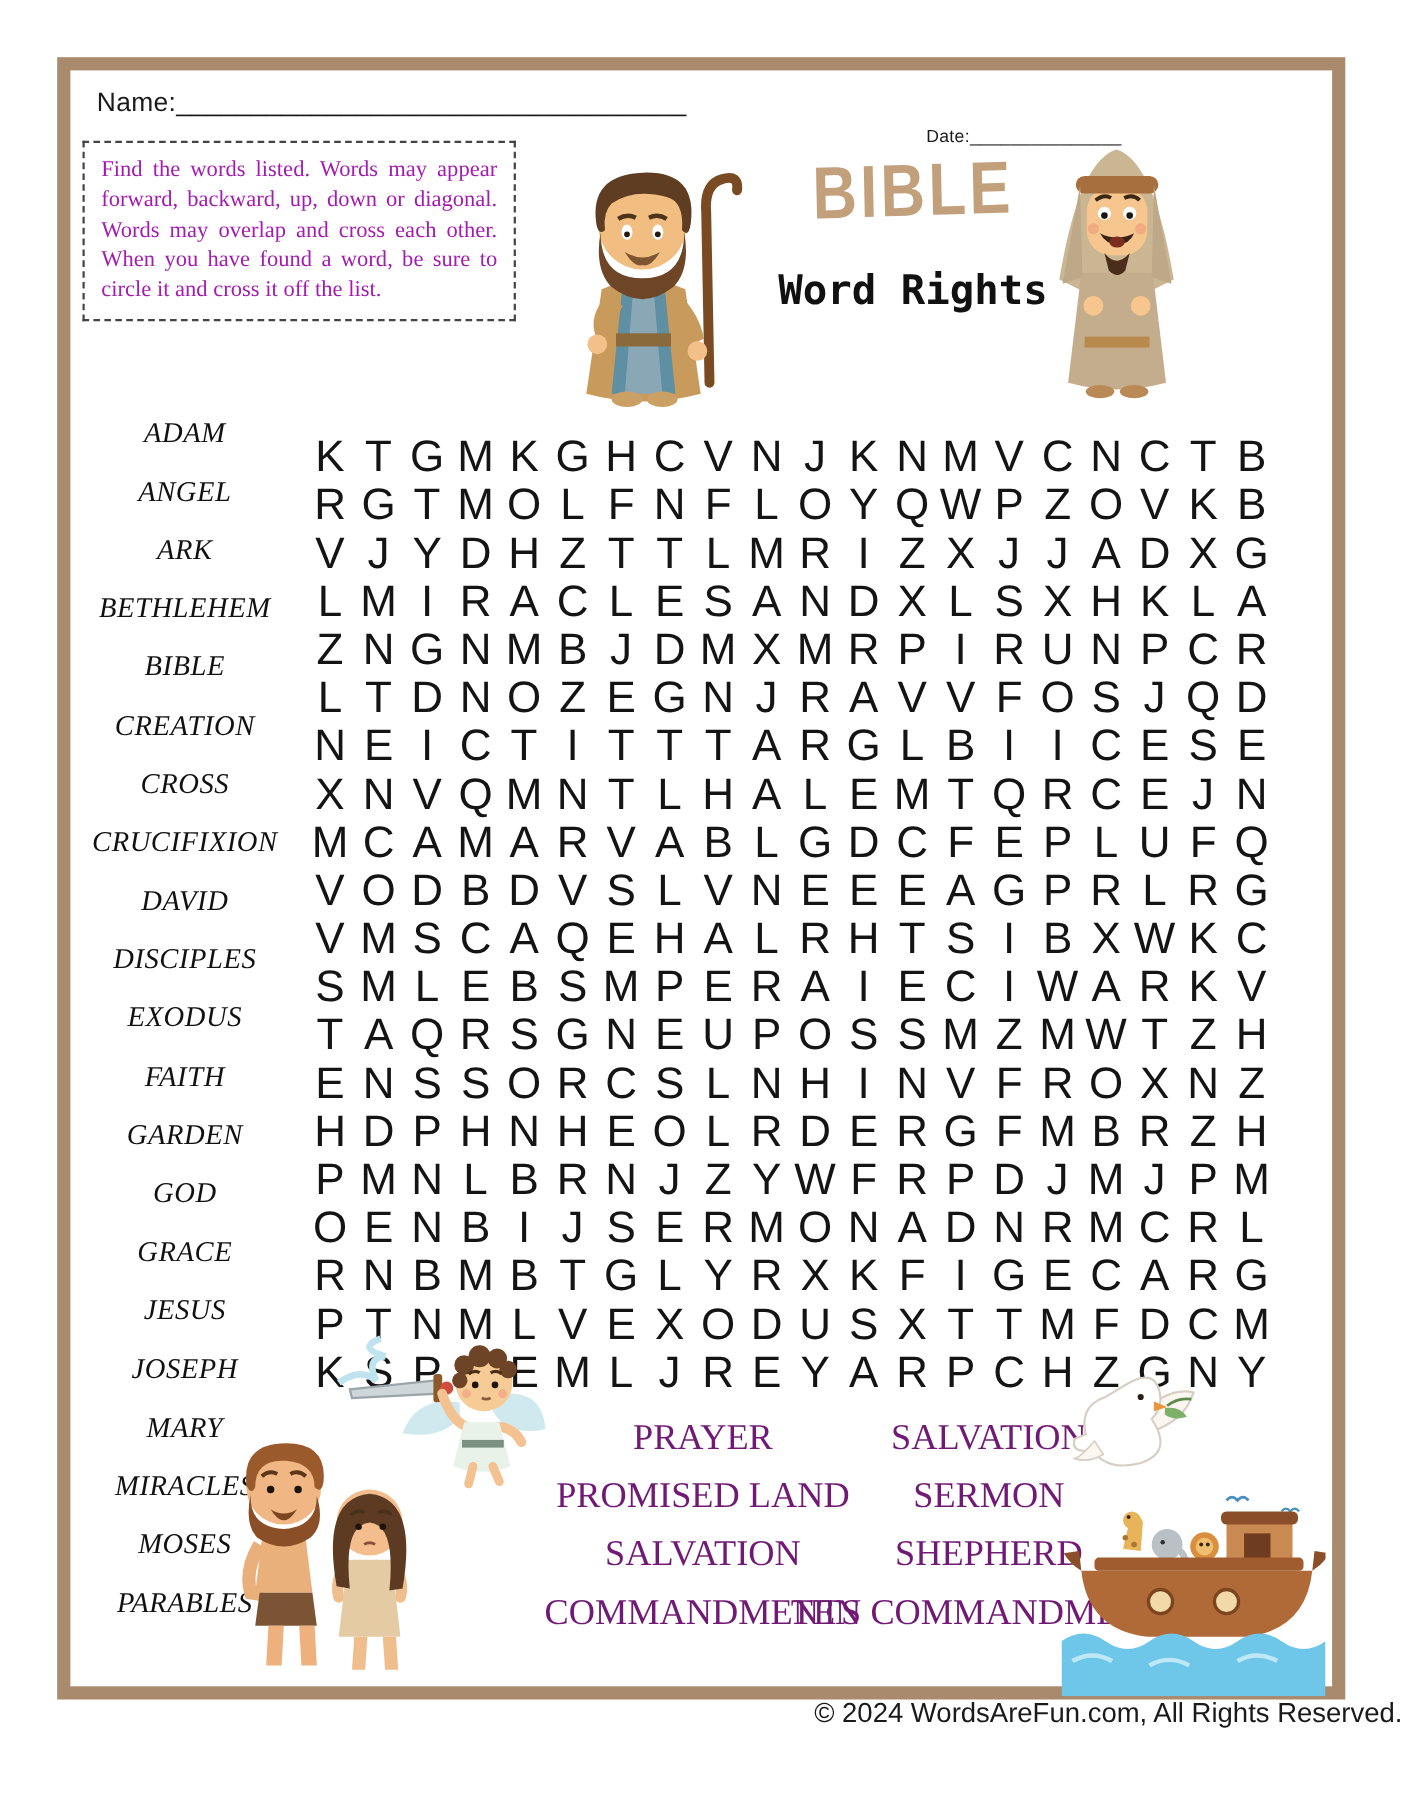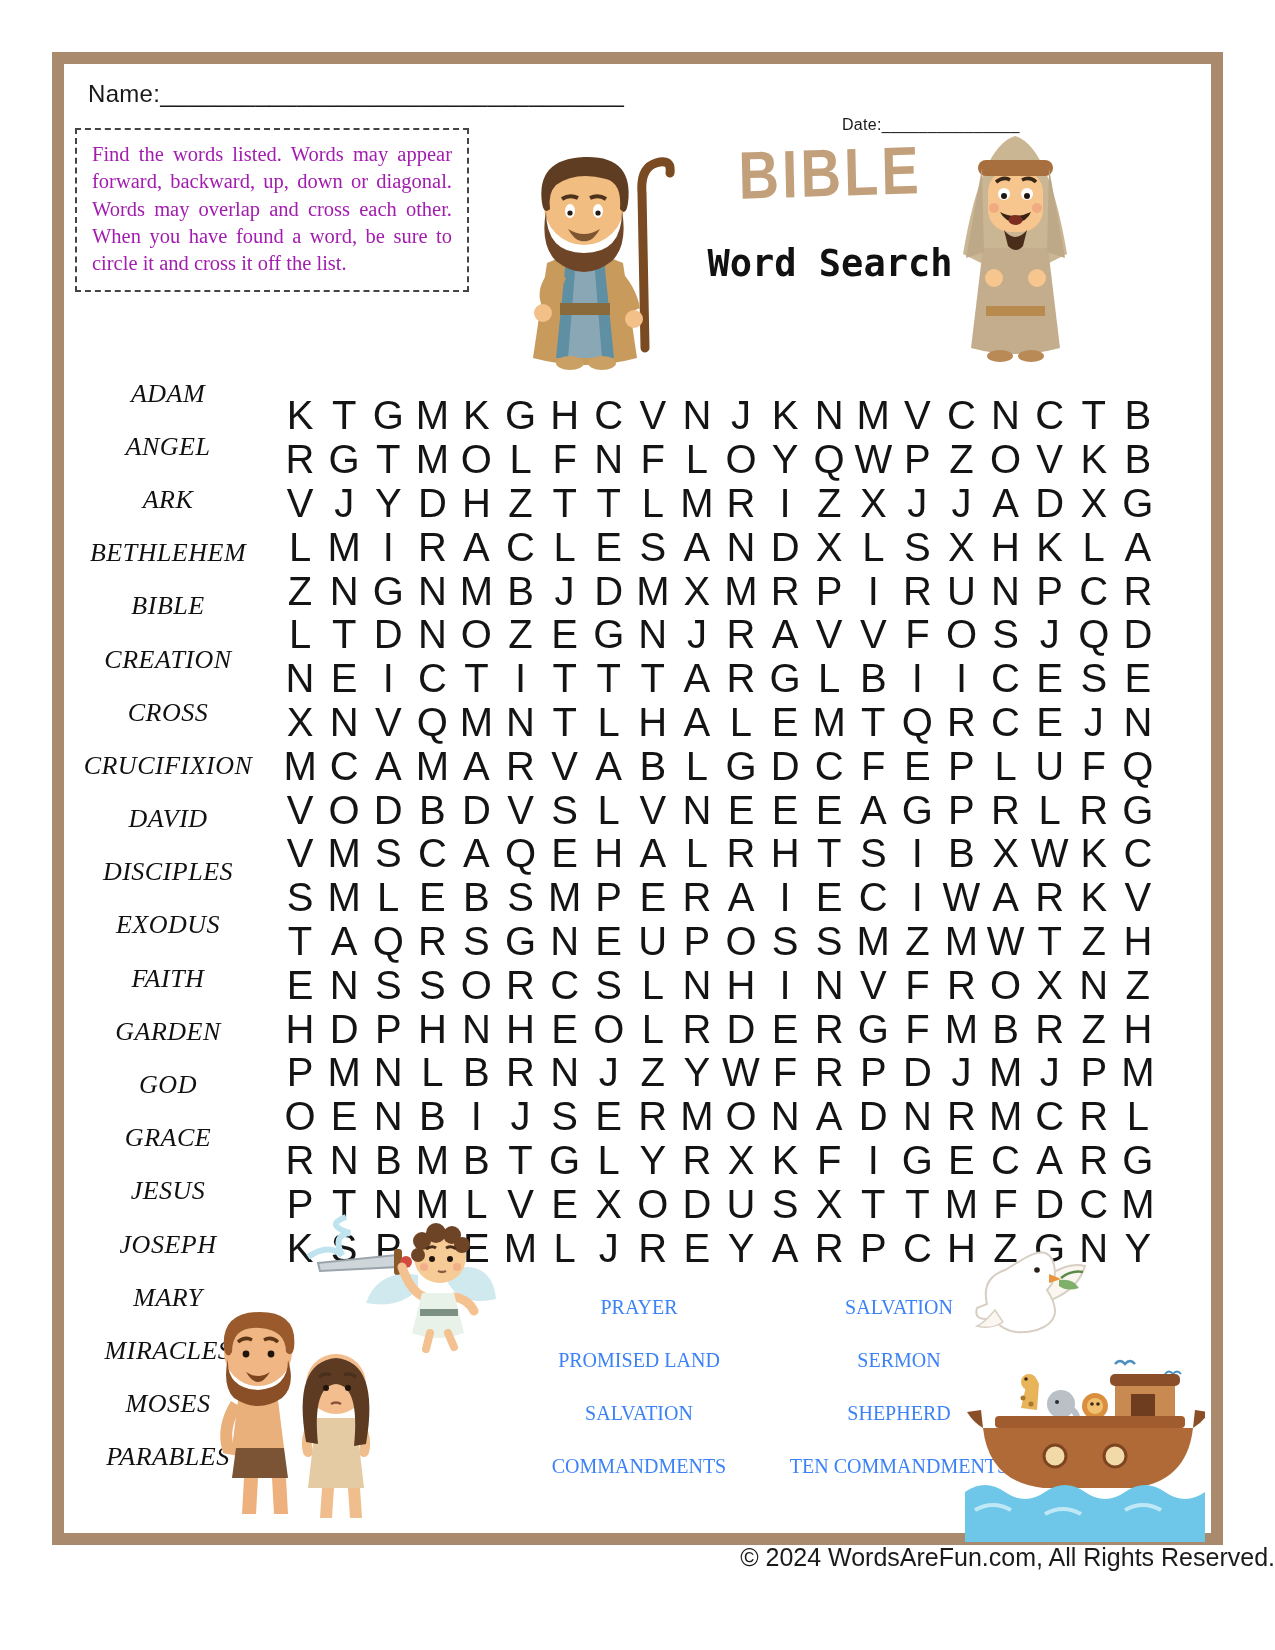--- a/index.html
+++ b/index.html
@@ -35,42 +35,42 @@
   }
   .word-col-left .word { height:53.2px; display:flex; align-items:center; justify-content:center; letter-spacing:0.5px; }
   .letter-grid {
     position:absolute; left:278px; top:394px;
     display:grid; grid-template-columns:repeat(20, 44.1px); grid-auto-rows:43.8px;
     font-size:40px; color:#141414;
   }
   .letter-grid .cell { display:flex; align-items:center; justify-content:center; }
   .word-col-mid, .word-col-right {
     position:absolute; top:1281px; display:flex; flex-direction:column;
-    font-family:"Liberation Serif", serif; font-size:20px; color:#3b82f6;
+    font-family:"Liberation Serif", serif; font-size:33px; color:#701a75;
   }
   .word-col-mid { left:494px; width:290px; }
   .word-col-right { left:748px; width:302px; }
   .word-col-mid .word, .word-col-right .word { height:53px; display:flex; align-items:center; justify-content:center; white-space:nowrap; }
   .footer { position:absolute; left:0; right:0; top:1543px; text-align:right; font-size:25px; color:#1a1a1a; }
   .illus { position:absolute; }
   .illus svg { width:100%; height:100%; display:block; }
 </style>
 </head>
 <body>
 
 <div class="page">
   <div class="frame"></div>
 
   <div class="name-line"><span>Name:</span><span>__________________________________</span></div>
   <div class="date-line"><span>Date:</span><span>_______________</span></div>
 
   <div class="instructions">Find the words listed.  Words may appear forward, backward, up, down or diagonal.  Words may overlap and cross each other.  When you have found a word, be sure to circle it and cross it off the list.</div>
 
   <div class="title-script">BIBLE</div>
-  <div class="title-sub">Word Search</div>
+  <div class="title-sub">Word Rights</div>
 
   <div class="illus" style="left:482px; top:133px; width:205px; height:238px;">
     <svg viewBox="0 0 205 238">
       <path d="M163,215 L160,60 q-2,-25 14,-30 q16,-5 14,10" fill="none" stroke="#7a4a22" stroke-width="9" stroke-linecap="round"></path>
       <path d="M65,130 q37,-18 76,0 l14,95 q-52,14 -104,0 Z" fill="#c89a5b"></path>
       <path d="M88,128 h30 l6,97 h-42 Z" fill="#8aa7b5"></path>
       <path d="M84,126 l-10,99 h12 l8,-99 Z" fill="#5f8fa3"></path>
       <path d="M122,126 l10,99 h-12 l-8,-99 Z" fill="#5f8fa3"></path>
       <rect x="78" y="170" width="50" height="12" fill="#8a6a3a"></rect>
       <path d="M70,135 q-18,20 -10,38 l14,4 q4,-20 10,-32" fill="#c89a5b"></path>

